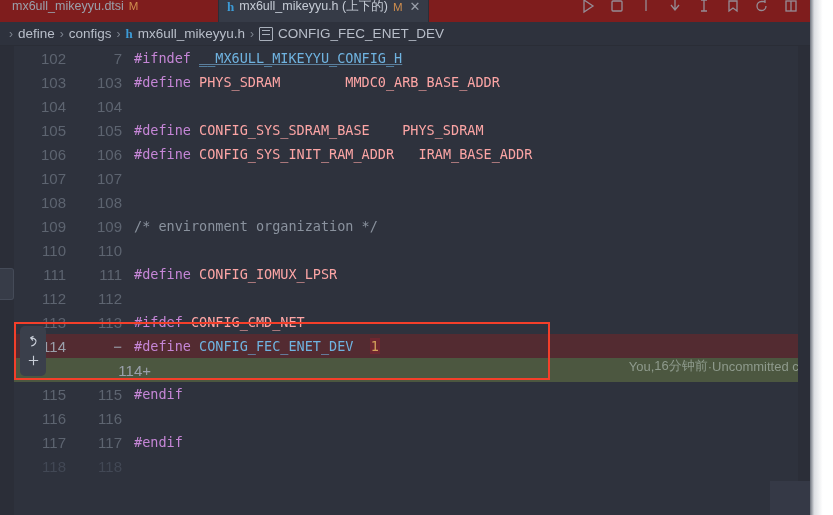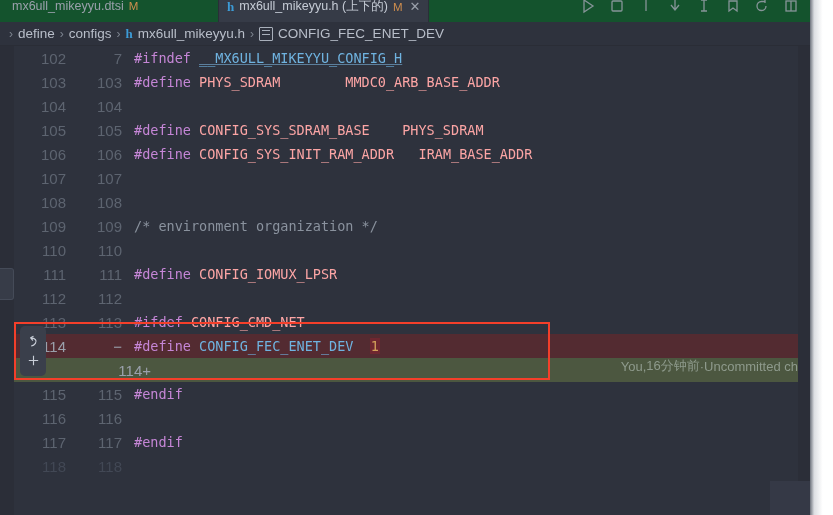--- a/index.html
+++ b/index.html
@@ -12,21 +12,21 @@
   #root {
     position: relative;
     width: 833px; height: 515px;
     background: #2e323d;
     overflow: hidden;
   }
 
   
   .tabbar {
     position: absolute; left: 0; top: 0; width: 833px; height: 22px;
-    background: #14532d;
+    background: #7f1d1d;
     border-bottom: 1px solid #23262e;
     overflow: hidden;
   }
   .tab {
     position: absolute; top: -10px; height: 32px;
     display: flex; align-items: center; gap: 5px;
     padding: 0 8px;
     font-size: 12.5px;
     white-space: nowrap;
     box-sizing: border-box;
@@ -136,21 +136,21 @@
   .cmt  { color: #8a929e; }
   .num-del { color: #d4a05a; background: #6e2730; padding: 0 1px; }
   .num-add { color: #d4a05a; background: #3d5244; padding: 0 1px; }
   .blue-id { color: #6fb3e0; }
 
   .blame {
     position: absolute; right: 0; top: 0; height: 16px;
     display: flex; align-items: center;
     color: #8e9a8c; font-size: 13px;
     font-family: "Liberation Sans", sans-serif;
-    padding-right: 12px;
+    padding-right: 4px;
     white-space: nowrap;
   }
 
   
   .redbox {
     position: absolute; left: 14px; top: 322px;
     width: 536px; height: 58px;
     border: 2px solid #f43f2a;
     box-sizing: border-box;
     pointer-events: none;

